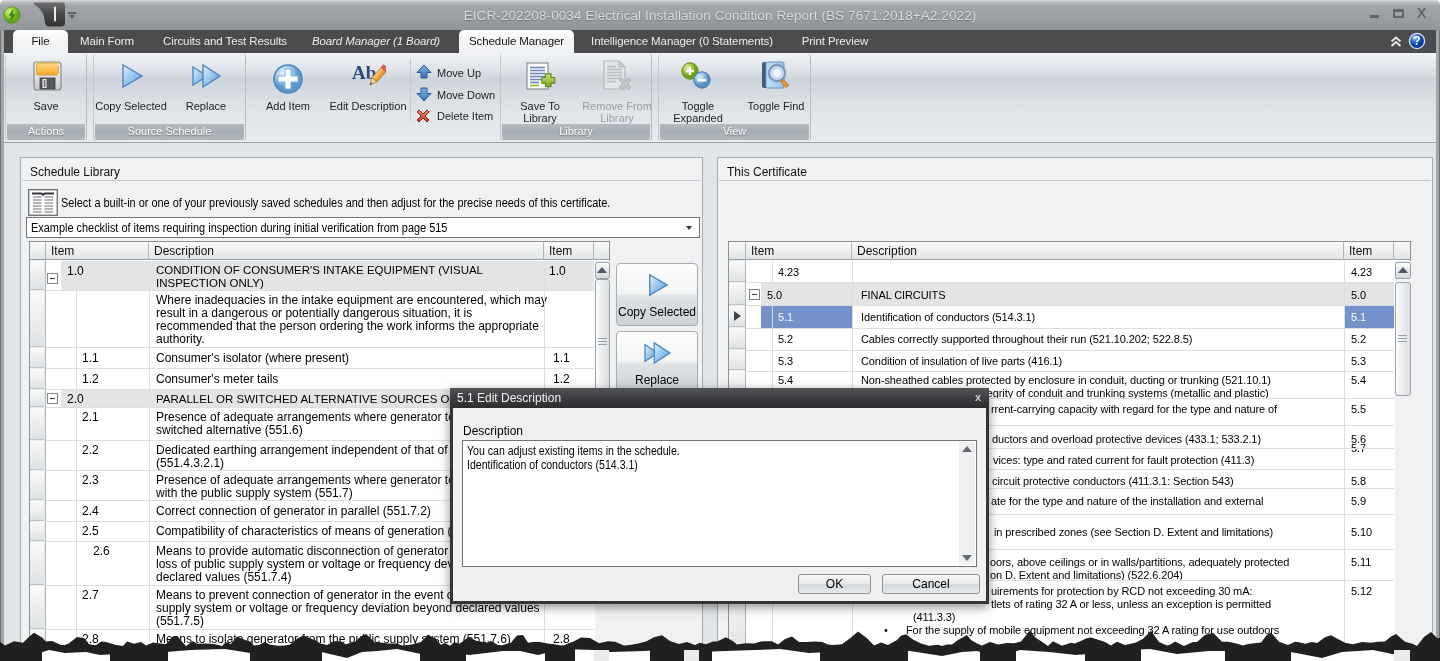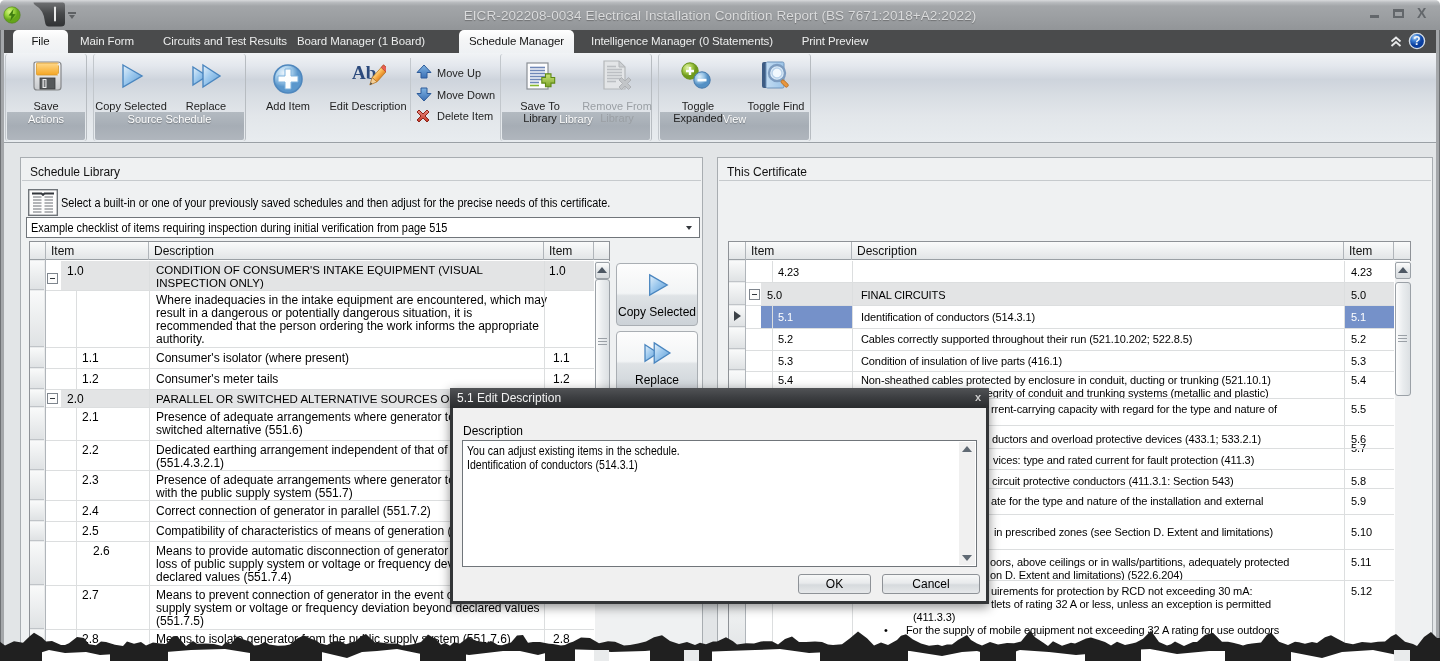--- a/index.html
+++ b/index.html
@@ -13,21 +13,21 @@
 #title-text { position:absolute; top:8px; left:0; width:1440px; text-align:center; font-size:13.5px; letter-spacing:0.1px; color:#dadbdc; text-shadow:0 1px 1px rgba(60,60,60,0.45); }
 .caption-btn { position:absolute; top:0; color:#63676b; font-weight:bold; }
 
 #tabbar { position:absolute; left:2px; top:30px; width:1436px; height:23px; background:#4a4b4c; }
 .tab { position:absolute; top:30px; height:23px; color:#eceded; font-size:11.5px; letter-spacing:-0.1px; line-height:23px; text-align:center; }
 .tab.lit { background:linear-gradient(180deg,#ffffff 0%,#f4f5f6 45%,#eef1f4 100%); color:#141414; border-radius:5px 5px 0 0; }
 
 #ribbon { position:absolute; left:2px; top:53px; width:1436px; height:90px;
   background:linear-gradient(180deg,#f1f3f6 0%,#e3e7ed 15%,#ced4dc 30%,#d8dde3 48%,#e2e6ea 70%,#e8ecef 100%); border-bottom:1px solid #9aa0a5; }
 .rgroup { position:absolute; top:1px; height:87px; border-left:1px solid #c2c7cc; border-right:1px solid #b7bcc1; border-radius:3px; }
-.rcap { position:absolute; left:1px; right:1px; bottom:1px; height:28px; font-size:11px; color:#fdfdfd; text-align:center; line-height:14px;
+.rcap { position:absolute; left:1px; right:1px; bottom:1px; height:16px; font-size:11px; color:#fdfdfd; text-align:center; line-height:14px;
   background:linear-gradient(180deg,#b3bac1 0%,#a6adb5 50%,#b0b6bd 100%); text-shadow:0 1px 1px rgba(90,95,100,0.7); border-radius:0 0 2px 2px;}
 .blabel { position:absolute; font-size:11px; color:#1e1e1e; text-align:center; line-height:12px; }
 .slabel { position:absolute; font-size:11px; color:#1e1e1e; line-height:12px; }
 .gray { color:#9a9fa4; }
 
 #workspace { position:absolute; left:0; top:144px; width:1440px; height:517px; background:#e2e5e7; }
 .panel { position:absolute; top:13px; bottom:0; background:#eff1f2; border:1px solid #a8adb1; }
 .pcap { position:absolute; left:9px; top:7px; font-size:12px; color:#111; }
 .pline { position:absolute; left:1px; right:1px; top:22px; height:1px; background:#c6cacd; }
 
@@ -87,21 +87,21 @@
       </defs>
     <path d="M1.5 1 Q1 0.5 2 0.5 L31 0.5 Q33 0.5 33 3 L33 21 Q33 24.5 29 24.5 L17 24.5 Q13.5 24.5 13 20 Q12 8 3 3 Q1.8 2 1.5 1 Z" fill="url(#gd)"></path>
     <rect x="22" y="4.5" width="2" height="15" rx="1" fill="#e9eaea"></rect>
   </svg>
   <div class="abs" style="left:68px;top:12px;width:8px;height:1.5px;background:#5e6164;"></div>
   <div class="abs" style="left:69px;top:15px;width:0;height:0;border-left:3.5px solid transparent;border-right:3.5px solid transparent;border-top:4px solid #5e6164;"></div>
   <div id="tabbar"></div>
   <div class="tab lit" style="left:13px;width:55px;">File</div>
   <div class="tab" style="left:76px;width:62px;">Main Form</div>
   <div class="tab" style="left:152px;width:146px;">Circuits and Test Results</div>
-  <div class="tab" style="left:288px;width:146px;">Board Manager (1 Board)</div>
+  <div class="tab" style="left:303px;width:146px;font-style:italic;">Board Manager (1 Board)</div>
   <div class="tab lit" style="left:459px;width:115px;">Schedule Manager</div>
   <div class="tab" style="left:584px;width:196px;">Intelligence Manager (0 Statements)</div>
   <div class="tab" style="left:795px;width:80px;">Print Preview</div>
   <svg class="abs" style="left:1390px;top:36px;" width="12" height="12" viewBox="0 0 12 12">
     <path d="M1.5 5.5 L6 1.5 L10.5 5.5" fill="none" stroke="#e8e9ea" stroke-width="1.8"></path>
     <path d="M1.5 10 L6 6 L10.5 10" fill="none" stroke="#e8e9ea" stroke-width="1.8"></path>
   </svg>
   <svg class="abs" style="left:1408px;top:32px;" width="18" height="18" viewBox="0 0 18 18">
     <defs>
         <radialGradient id="gh" cx="35%" cy="28%">

